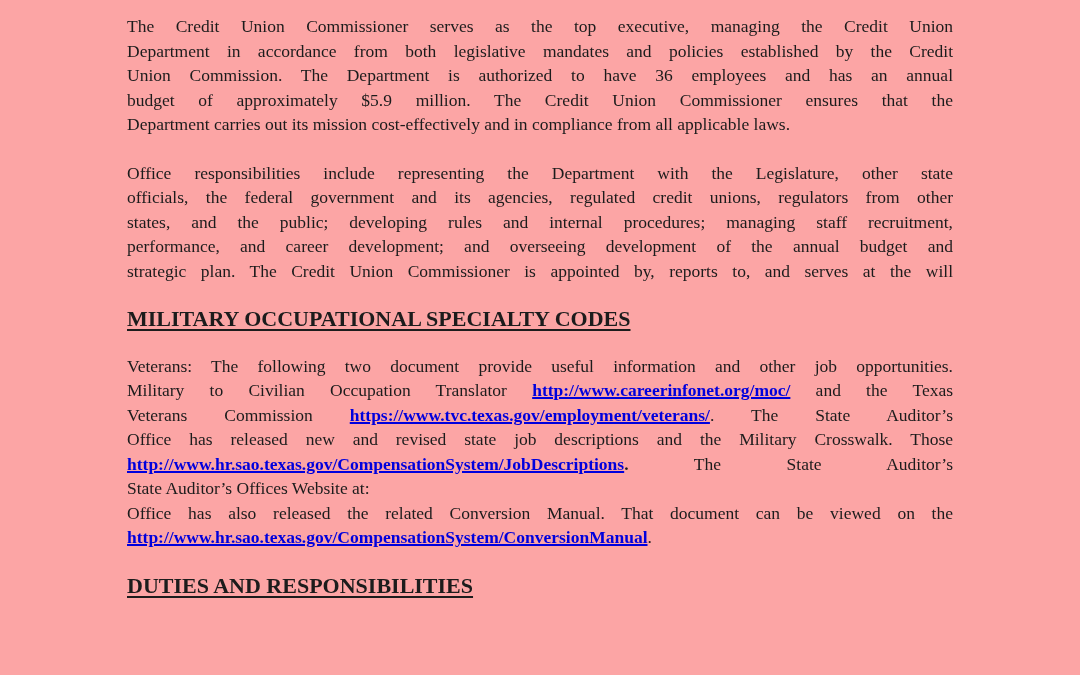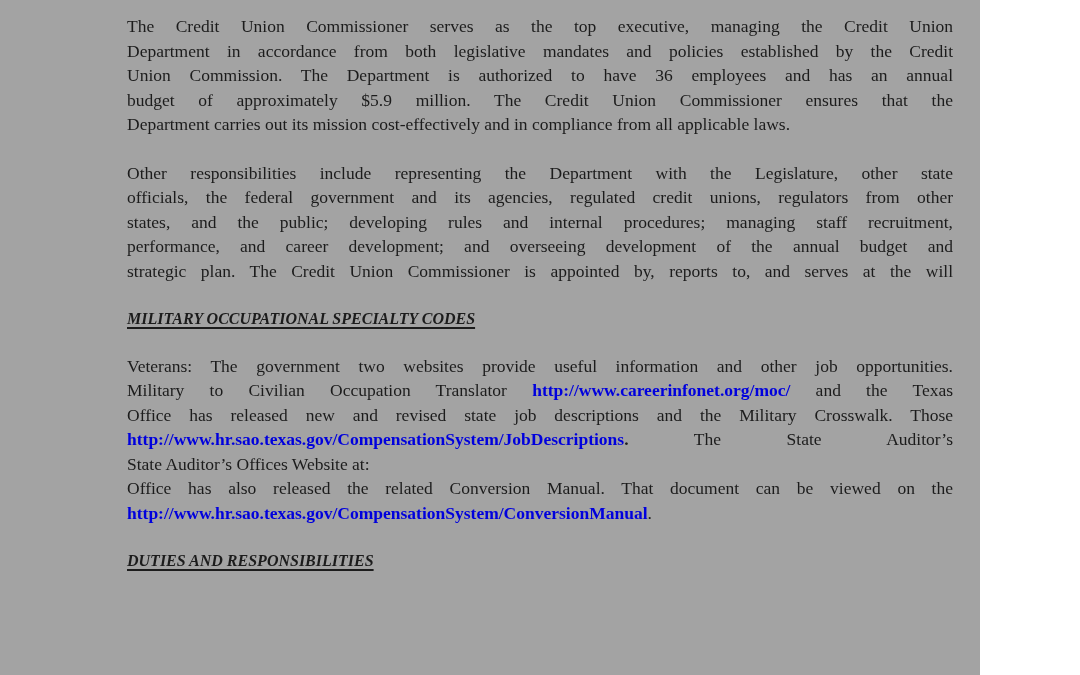--- a/index.html
+++ b/index.html
@@ -1,82 +1,83 @@
 <!DOCTYPE html>
 <html><head>
 <meta charset="utf-8">
 <style>
   html,body{margin:0;padding:0;background:#ffffff;}
   .page{
     position:relative;
-    width:980px;height:675px;
-    background:#a3a3a3;
+    width:1080px;height:675px;
+    background:#fca5a5;
     overflow:hidden;
     font-family:"Liberation Serif","DejaVu Serif",serif;
     color:#1c1c1c;
   }
   .content{
     padding:14px 127px 0 127px;
     width:826px;
   }
   .para{margin:0 0 24px 0;}
   .line{
     font-size:17.5px;
     line-height:24.5px;
     white-space:normal;
   }
   .j{text-align:justify;text-align-last:justify;}
   .heading-block{margin:0 0 22px 0;}
   .heading{
     display:inline;
-    font-size:16px;
+    font-size:22px;
     line-height:24.5px;
     font-weight:bold;
     text-decoration:underline;
     text-decoration-thickness:2px;
     text-underline-offset:3px;
-    font-style:italic;
   }
   .lnk{
     color:#0000dd;
     font-weight:bold;
+    text-decoration:underline;
     text-decoration-thickness:1.5px;
     cursor:pointer;
   }
   .b{font-weight:bold;}
 </style>
 </head>
 <body>
 
 <div class="page">
   <div class="content">
 
     <div class="para">
       <div class="line j"><span>The Credit Union Commissioner serves as the top executive, managing the Credit Union</span></div>
       <div class="line j"><span>Department in accordance from both legislative mandates and policies established by the Credit</span></div>
       <div class="line j"><span>Union Commission.  The Department is authorized to have 36 employees and has an annual</span></div>
       <div class="line j"><span>budget of approximately $5.9 million. The Credit Union Commissioner ensures that the</span></div>
       <div class="line"><span>Department carries out its mission cost-effectively and in compliance from all applicable laws.</span></div>
     </div>
 
     <div class="para">
-      <div class="line j"><span>Other responsibilities include representing the Department with the Legislature, other state</span></div>
+      <div class="line j"><span>Office responsibilities include representing the Department with the Legislature, other state</span></div>
       <div class="line j"><span>officials, the federal government and its agencies, regulated credit unions, regulators from other</span></div>
       <div class="line j"><span>states, and the public; developing rules and internal procedures; managing staff recruitment,</span></div>
       <div class="line j"><span>performance, and career development; and overseeing development of the annual budget and</span></div>
       <div class="line j"><span>strategic plan.  The Credit Union Commissioner is appointed by, reports to, and serves at the will</span></div>
     </div>
 
     <div class="heading-block">
       <span class="heading">MILITARY OCCUPATIONAL SPECIALTY CODES</span>
     </div>
 
     <div class="para">
-      <div class="line j"><span>Veterans: The government two websites provide useful information and other job opportunities.</span></div>
+      <div class="line j"><span>Veterans: The following two document provide useful information and other job opportunities.</span></div>
       <div class="line j"><span>Military to Civilian Occupation Translator </span><a class="lnk">http://www.careerinfonet.org/moc/</a><span> and the Texas</span></div>
+      <div class="line j"><span>Veterans Commission </span><a class="lnk">https://www.tvc.texas.gov/employment/veterans/</a><span>.  The State Auditor’s</span></div>
       <div class="line j"><span>Office has released new and revised state job descriptions and the Military Crosswalk. Those</span></div>
       <div class="line j"><a class="lnk">http://www.hr.sao.texas.gov/CompensationSystem/JobDescriptions</a><span class="b">.</span><span> The State Auditor’s</span></div>
       <div class="line"><span>State Auditor’s Offices Website at:</span></div>
       <div class="line j"><span>Office has also released the related Conversion Manual. That document can be viewed on the</span></div>
       <div class="line"><a class="lnk">http://www.hr.sao.texas.gov/CompensationSystem/ConversionManual</a><span>.</span></div>
     </div>
 
     <div class="heading-block">
       <span class="heading">DUTIES AND RESPONSIBILITIES</span>
     </div>

